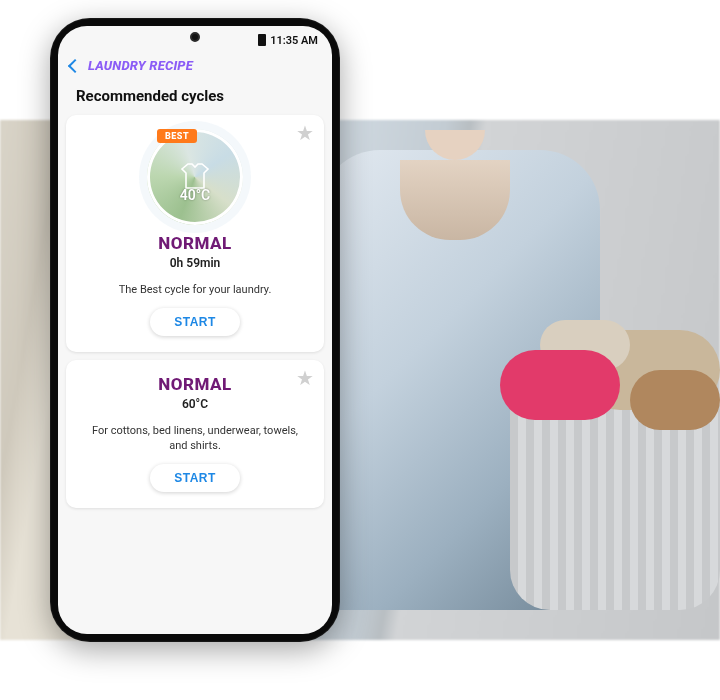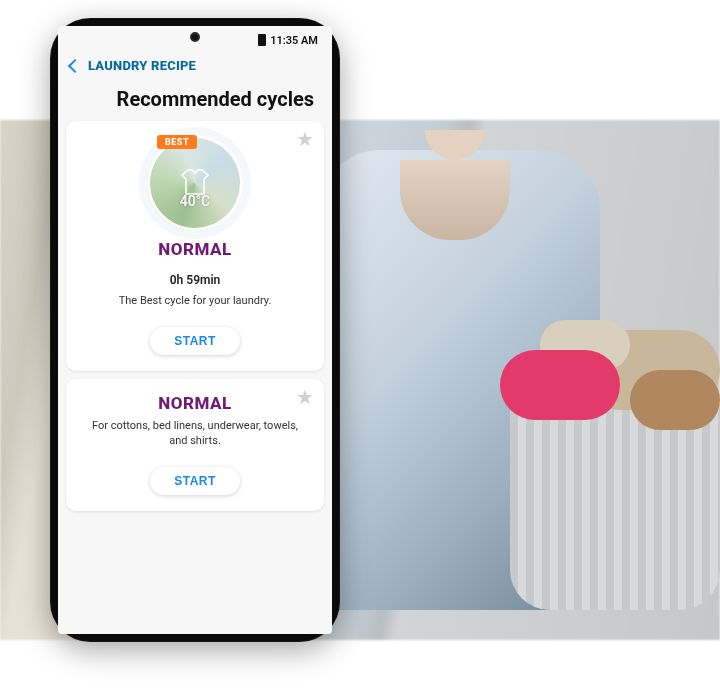--- a/index.html
+++ b/index.html
@@ -73,21 +73,21 @@
     left: 50px; top: 18px;
     width: 290px; height: 624px;
     background: #0a0a0a;
     border-radius: 40px;
     box-shadow: 0 8px 30px rgba(0,0,0,.35), inset 0 0 2px rgba(255,255,255,.2);
   }
   .screen {
     position: absolute;
     left: 8px; top: 8px; right: 8px; bottom: 8px;
     background: #f7f7f7;
-    border-radius: 4px;
+    border-radius: 29px;
     overflow: hidden;
   }
   .camera {
     position: absolute;
     left: 50%; top: 14px;
     width: 10px; height: 10px;
     margin-left: -5px;
     background: #111;
     border-radius: 50%;
     border: 2px solid #2a2a2a;
@@ -119,28 +119,28 @@
   .back-chevron {
     width: 10px; height: 10px;
     border-left: 2px solid #1e88e5;
     border-bottom: 2px solid #1e88e5;
     transform: rotate(45deg);
   }
   .appbar-title {
     font-size: 13px;
     font-weight: 800;
     letter-spacing: .2px;
-    color: #0369a1;
+    color: #8b5cf6;
+    font-style: italic;
   }
   .section-title {
-    font-size: 20px;
+    font-size: 15px;
     font-weight: 700;
     color: #111;
     padding: 6px 18px 10px;
-    text-align: right;
   }
   .card {
     background: #fff;
     margin: 0 8px 8px;
     border-radius: 10px;
     box-shadow: 0 1px 3px rgba(0,0,0,.1);
     position: relative;
     padding: 14px 16px 16px;
     text-align: center;
   }
@@ -188,34 +188,34 @@
   .cycle-name {
     color: #701a75;
     font-weight: 800;
     font-size: 17px;
     letter-spacing: .5px;
   }
   .cycle-meta {
     color: #222;
     font-size: 12px;
     font-weight: 600;
-    margin-top: 13px;
+    margin-top: 2px;
     line-height: 1.35;
     text-align: center;
   }
   .cycle-desc {
     color: #333;
     font-size: 11px;
     line-height: 1.35;
-    margin-top: 6px;
+    margin-top: 12px;
     padding: 0 6px;
   }
   .start-btn {
     display: inline-block;
-    margin-top: 18px;
+    margin-top: 10px;
     padding: 7px 24px;
     border-radius: 999px;
     border: none;
     background: #fff;
     color: #1e88e5;
     font-weight: 800;
     font-size: 12px;
     letter-spacing: .5px;
     box-shadow: 0 1px 4px rgba(0,0,0,.18);
     cursor: pointer;
@@ -265,18 +265,19 @@
       </div>
       <div class="cycle-name">NORMAL</div>
       <div class="cycle-meta">0h 59min</div>
       <div class="cycle-desc">The Best cycle for your laundry.</div>
       <button class="start-btn">START</button>
     </div>
 
     <div class="card">
       <span class="star">★</span>
       <div class="cycle-name">NORMAL</div>
+      <div class="cycle-meta">60°C</div>
       <div class="cycle-desc">For cottons, bed linens, underwear, towels, and shirts.</div>
       <button class="start-btn">START</button>
     </div>
 
   </div>
 </div>
 
 </body></html>

